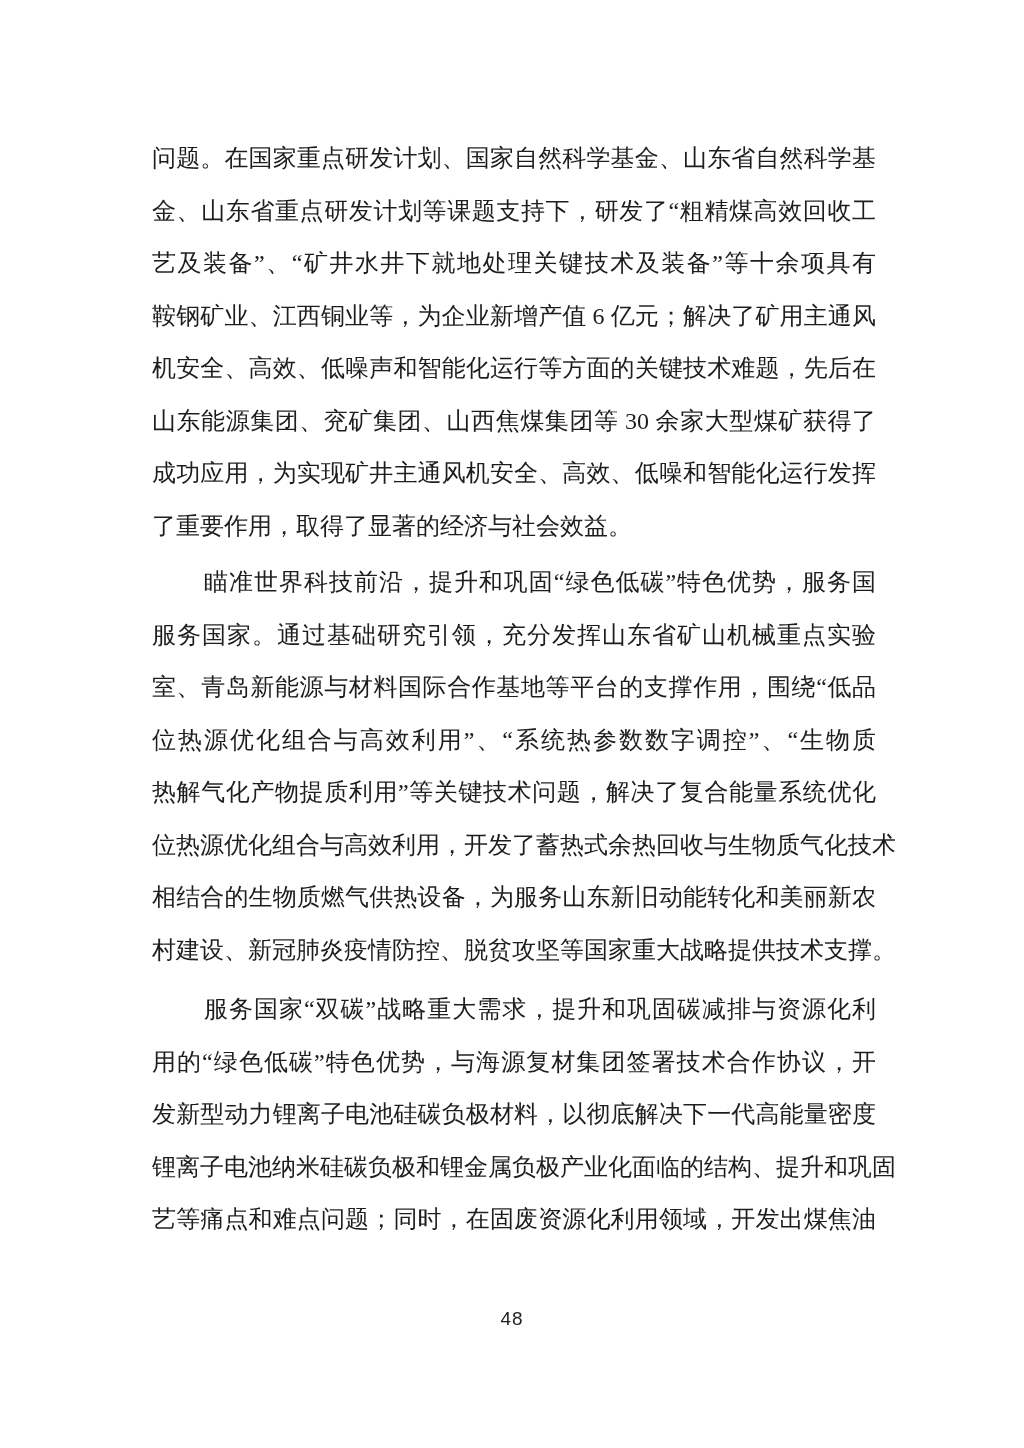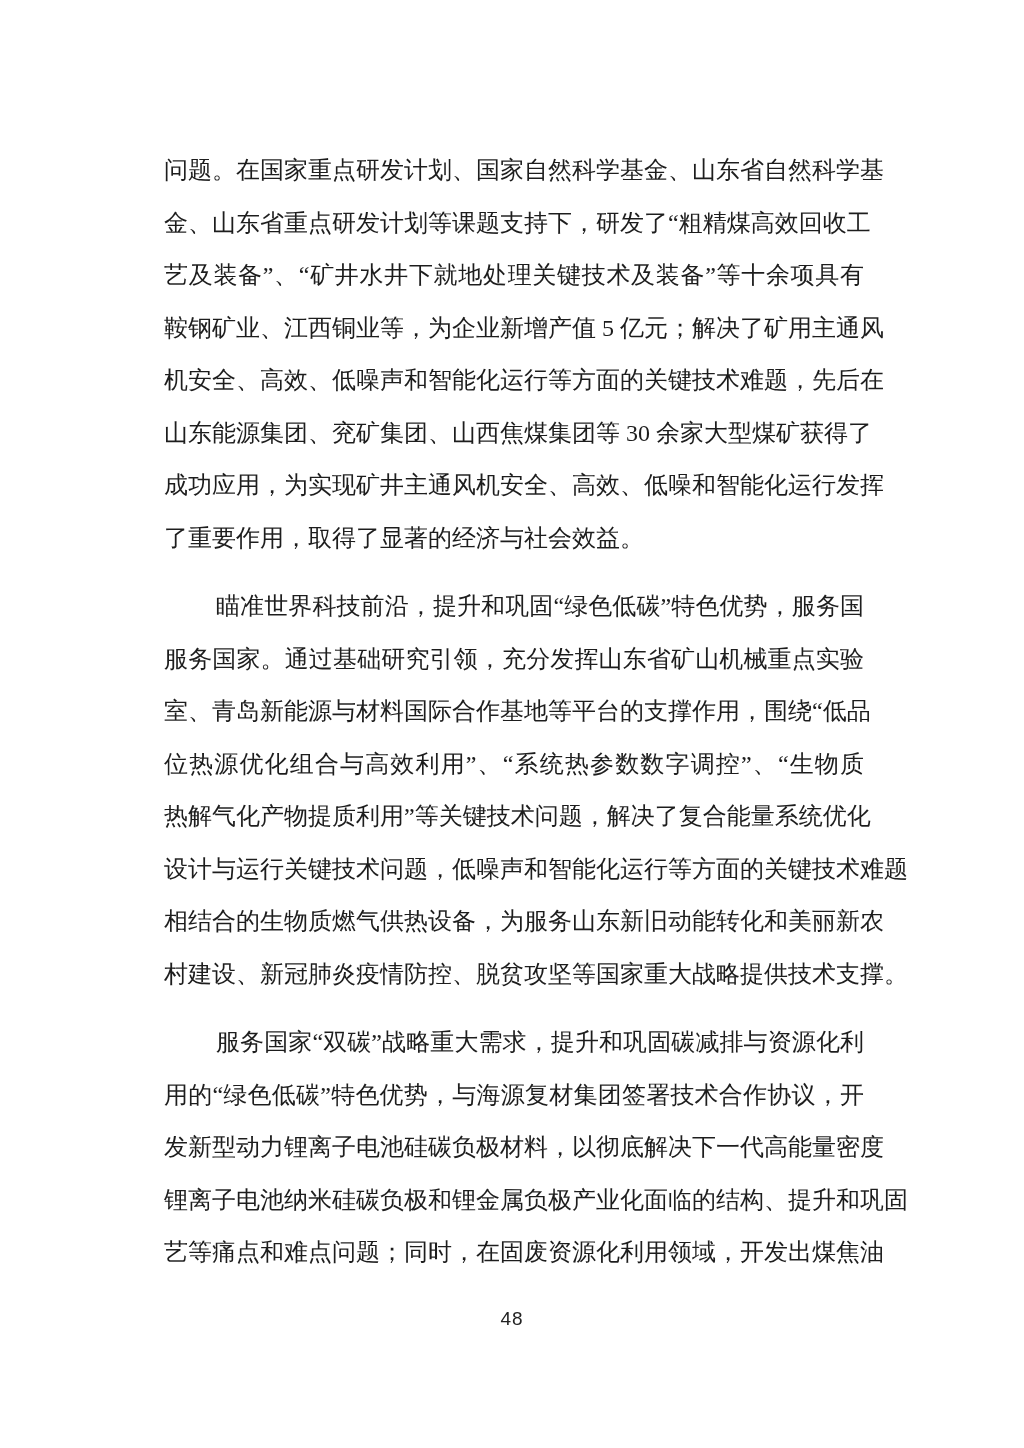--- a/index.html
+++ b/index.html
@@ -23,21 +23,21 @@
   }
   .text-block {
     position: absolute;
     left: 148px;
     top: 128px;
     width: 732px;
     color: #1d1d1d;
     font-size: 24px;
   }
   .paragraph {
-    margin: 16px;
+    margin: 4px;
     padding: 0;
   }
   .paragraph.extra-top {
     margin-top: 7px;
   }
   .line {
     height: 52.5px;
     line-height: 52.5px;
     white-space: nowrap;
     text-align: justify;
@@ -68,33 +68,33 @@
 </style>
 </head>
 <body>
 
 <div class="page">
   <div class="text-block" id="text-block">
       <div class="paragraph">
         <div class="line">问题。在国家重点研发计划、国家自然科学基金、山东省自然科学基</div>
         <div class="line">金、山东省重点研发计划等课题支持下，研发了“粗精煤高效回收工</div>
         <div class="line">艺及装备”、“矿井水井下就地处理关键技术及装备”等十余项具有</div>
-        <div class="line">鞍钢矿业、江西铜业等，为企业新增产值 5 亿元；解决了矿用主通风</div>
+        <div class="line">鞍钢矿业、江西铜业等，为企业新增产值 6 亿元；解决了矿用主通风</div>
         <div class="line">机安全、高效、低噪声和智能化运行等方面的关键技术难题，先后在</div>
         <div class="line">山东能源集团、兖矿集团、山西焦煤集团等 30 余家大型煤矿获得了</div>
         <div class="line">成功应用，为实现矿井主通风机安全、高效、低噪和智能化运行发挥</div>
         <div class="line no-stretch">了重要作用，取得了显著的经济与社会效益。</div>
       </div>
       <div class="paragraph">
         <div class="line indent">瞄准世界科技前沿，提升和巩固“绿色低碳”特色优势，服务国</div>
         <div class="line">服务国家。通过基础研究引领，充分发挥山东省矿山机械重点实验</div>
         <div class="line">室、青岛新能源与材料国际合作基地等平台的支撑作用，围绕“低品</div>
         <div class="line">位热源优化组合与高效利用”、“系统热参数数字调控”、“生物质</div>
         <div class="line">热解气化产物提质利用”等关键技术问题，解决了复合能量系统优化</div>
-        <div class="line">设计与运行关键技术问题，低噪声和智能化运行等方面的关键技术难题</div>
+        <div class="line">位热源优化组合与高效利用，开发了蓄热式余热回收与生物质气化技术</div>
         <div class="line">相结合的生物质燃气供热设备，为服务山东新旧动能转化和美丽新农</div>
         <div class="line">村建设、新冠肺炎疫情防控、脱贫攻坚等国家重大战略提供技术支撑。</div>
       </div>
       <div class="paragraph extra-top">
         <div class="line indent">服务国家“双碳”战略重大需求，提升和巩固碳减排与资源化利</div>
         <div class="line">用的“绿色低碳”特色优势，与海源复材集团签署技术合作协议，开</div>
         <div class="line">发新型动力锂离子电池硅碳负极材料，以彻底解决下一代高能量密度</div>
         <div class="line">锂离子电池纳米硅碳负极和锂金属负极产业化面临的结构、提升和巩固</div>
         <div class="line">艺等痛点和难点问题；同时，在固废资源化利用领域，开发出煤焦油</div>
       </div>

